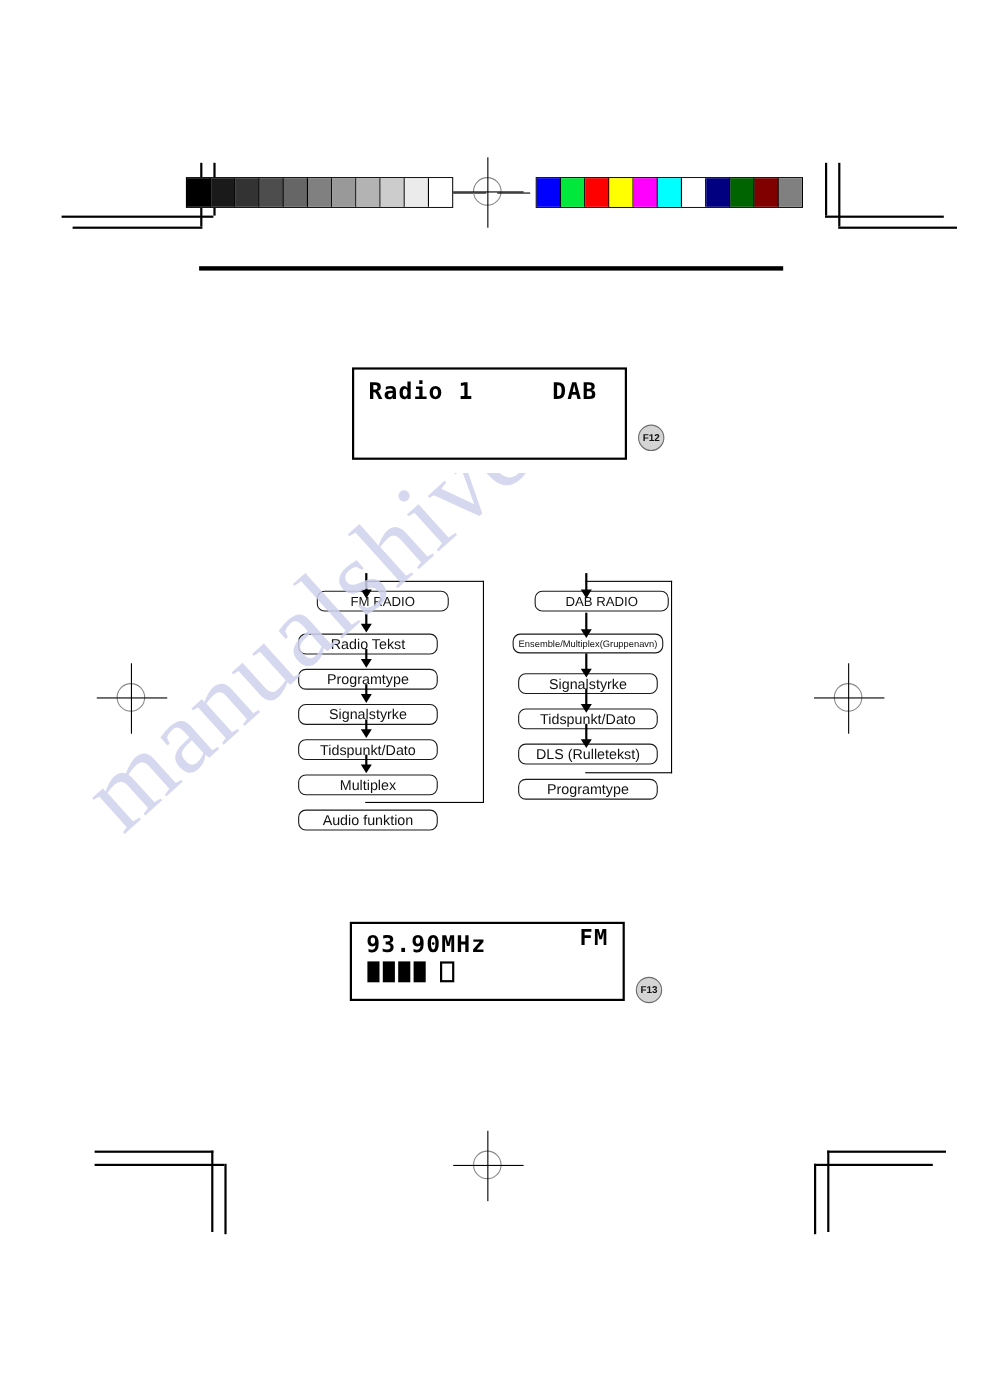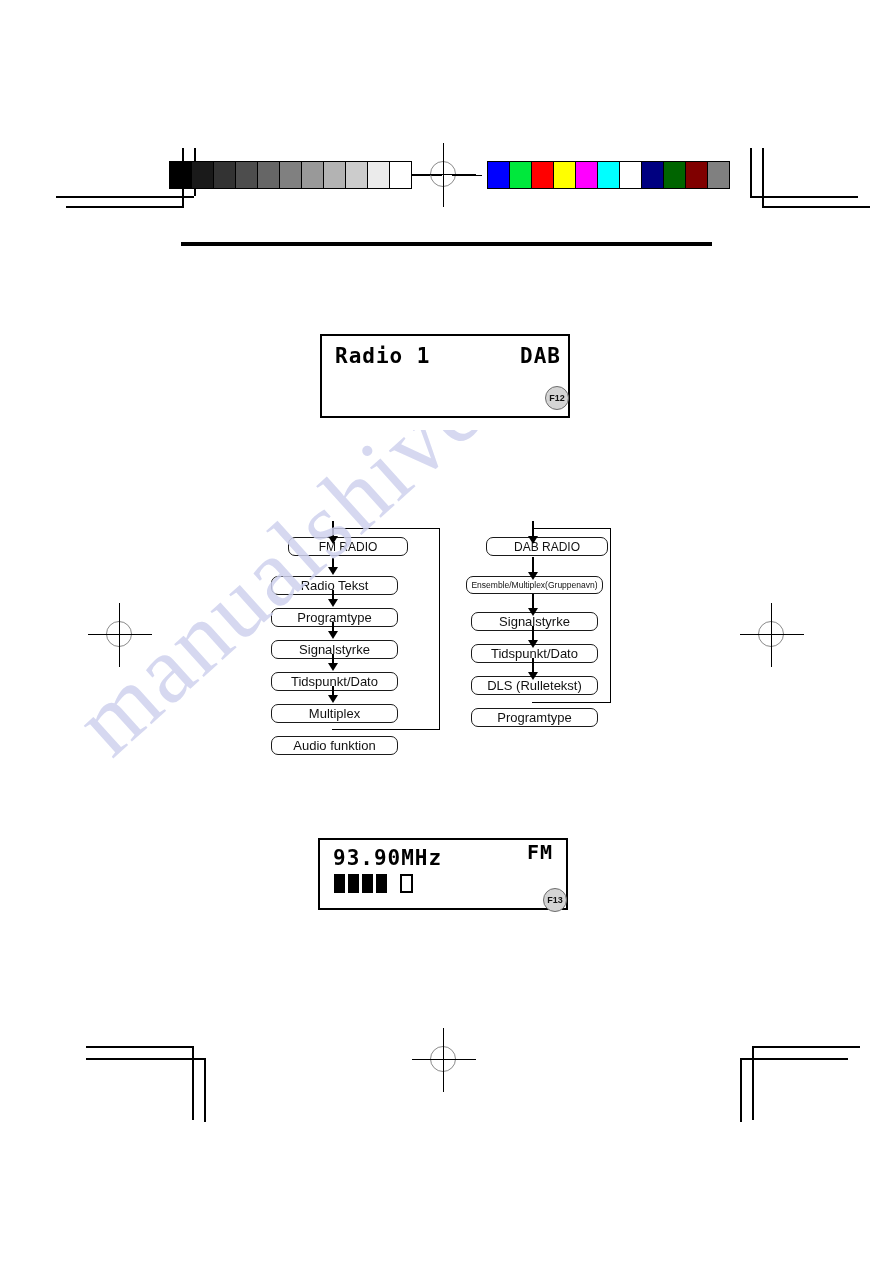--- a/index.html
+++ b/index.html
@@ -107,20 +107,21 @@
     border-radius: 50%;
     background: #d4d4d4;
     border: 1px solid #6d6d6d;
     color: #111;
     font-size: 9px;
     font-weight: bold;
     display: flex;
     align-items: center;
     justify-content: center;
     font-family: "Liberation Sans", sans-serif;
+    margin-left: 35px;
   }
   .sig-blocks {
     position: absolute;
     display: flex;
     align-items: flex-end;
     gap: 3px;
   }
   .sig-blocks .blk {
     width: 11px;
     height: 19px;
@@ -281,21 +282,21 @@
   <div class="reg" style="left:412px; top:1028px;">
     <i class="ring"></i>
       <i class="vl"></i>
       <i class="hl"></i>
   </div>
 
   <div class="rule" style="left:181px; top:242px; width:531px; height:4px;"></div>
 
   <div class="lcd" style="left:320px; top:334px; width:250px; height:84px;">
     <div class="lcd-line" style="left:13px; top:8px; font-size:21px;">Radio 1</div>
-    <div class="lcd-line" style="right:7px; top:8px; font-size:21px;">DAB</div>
+    <div class="lcd-line" style="right:25px; top:8px; font-size:21px;">DAB</div>
   </div>
   <div class="lcd-badge" style="left:545px; top:386px;">F12</div>
 
   <div class="flow" style="left:268px; top:500px; width:180px; height:200px;">
 
     <div class="fbox" style="left:20px; top:0; width:120px; height:19px; font-size:12px;">FM RADIO</div>
 
     <div class="arrow" style="left:64px; top:21px; height:16px;"></div>
 
     <div class="fbox" style="left:3px; top:39px; width:127px; height:19px; font-size:13px;">Radio Tekst</div>

